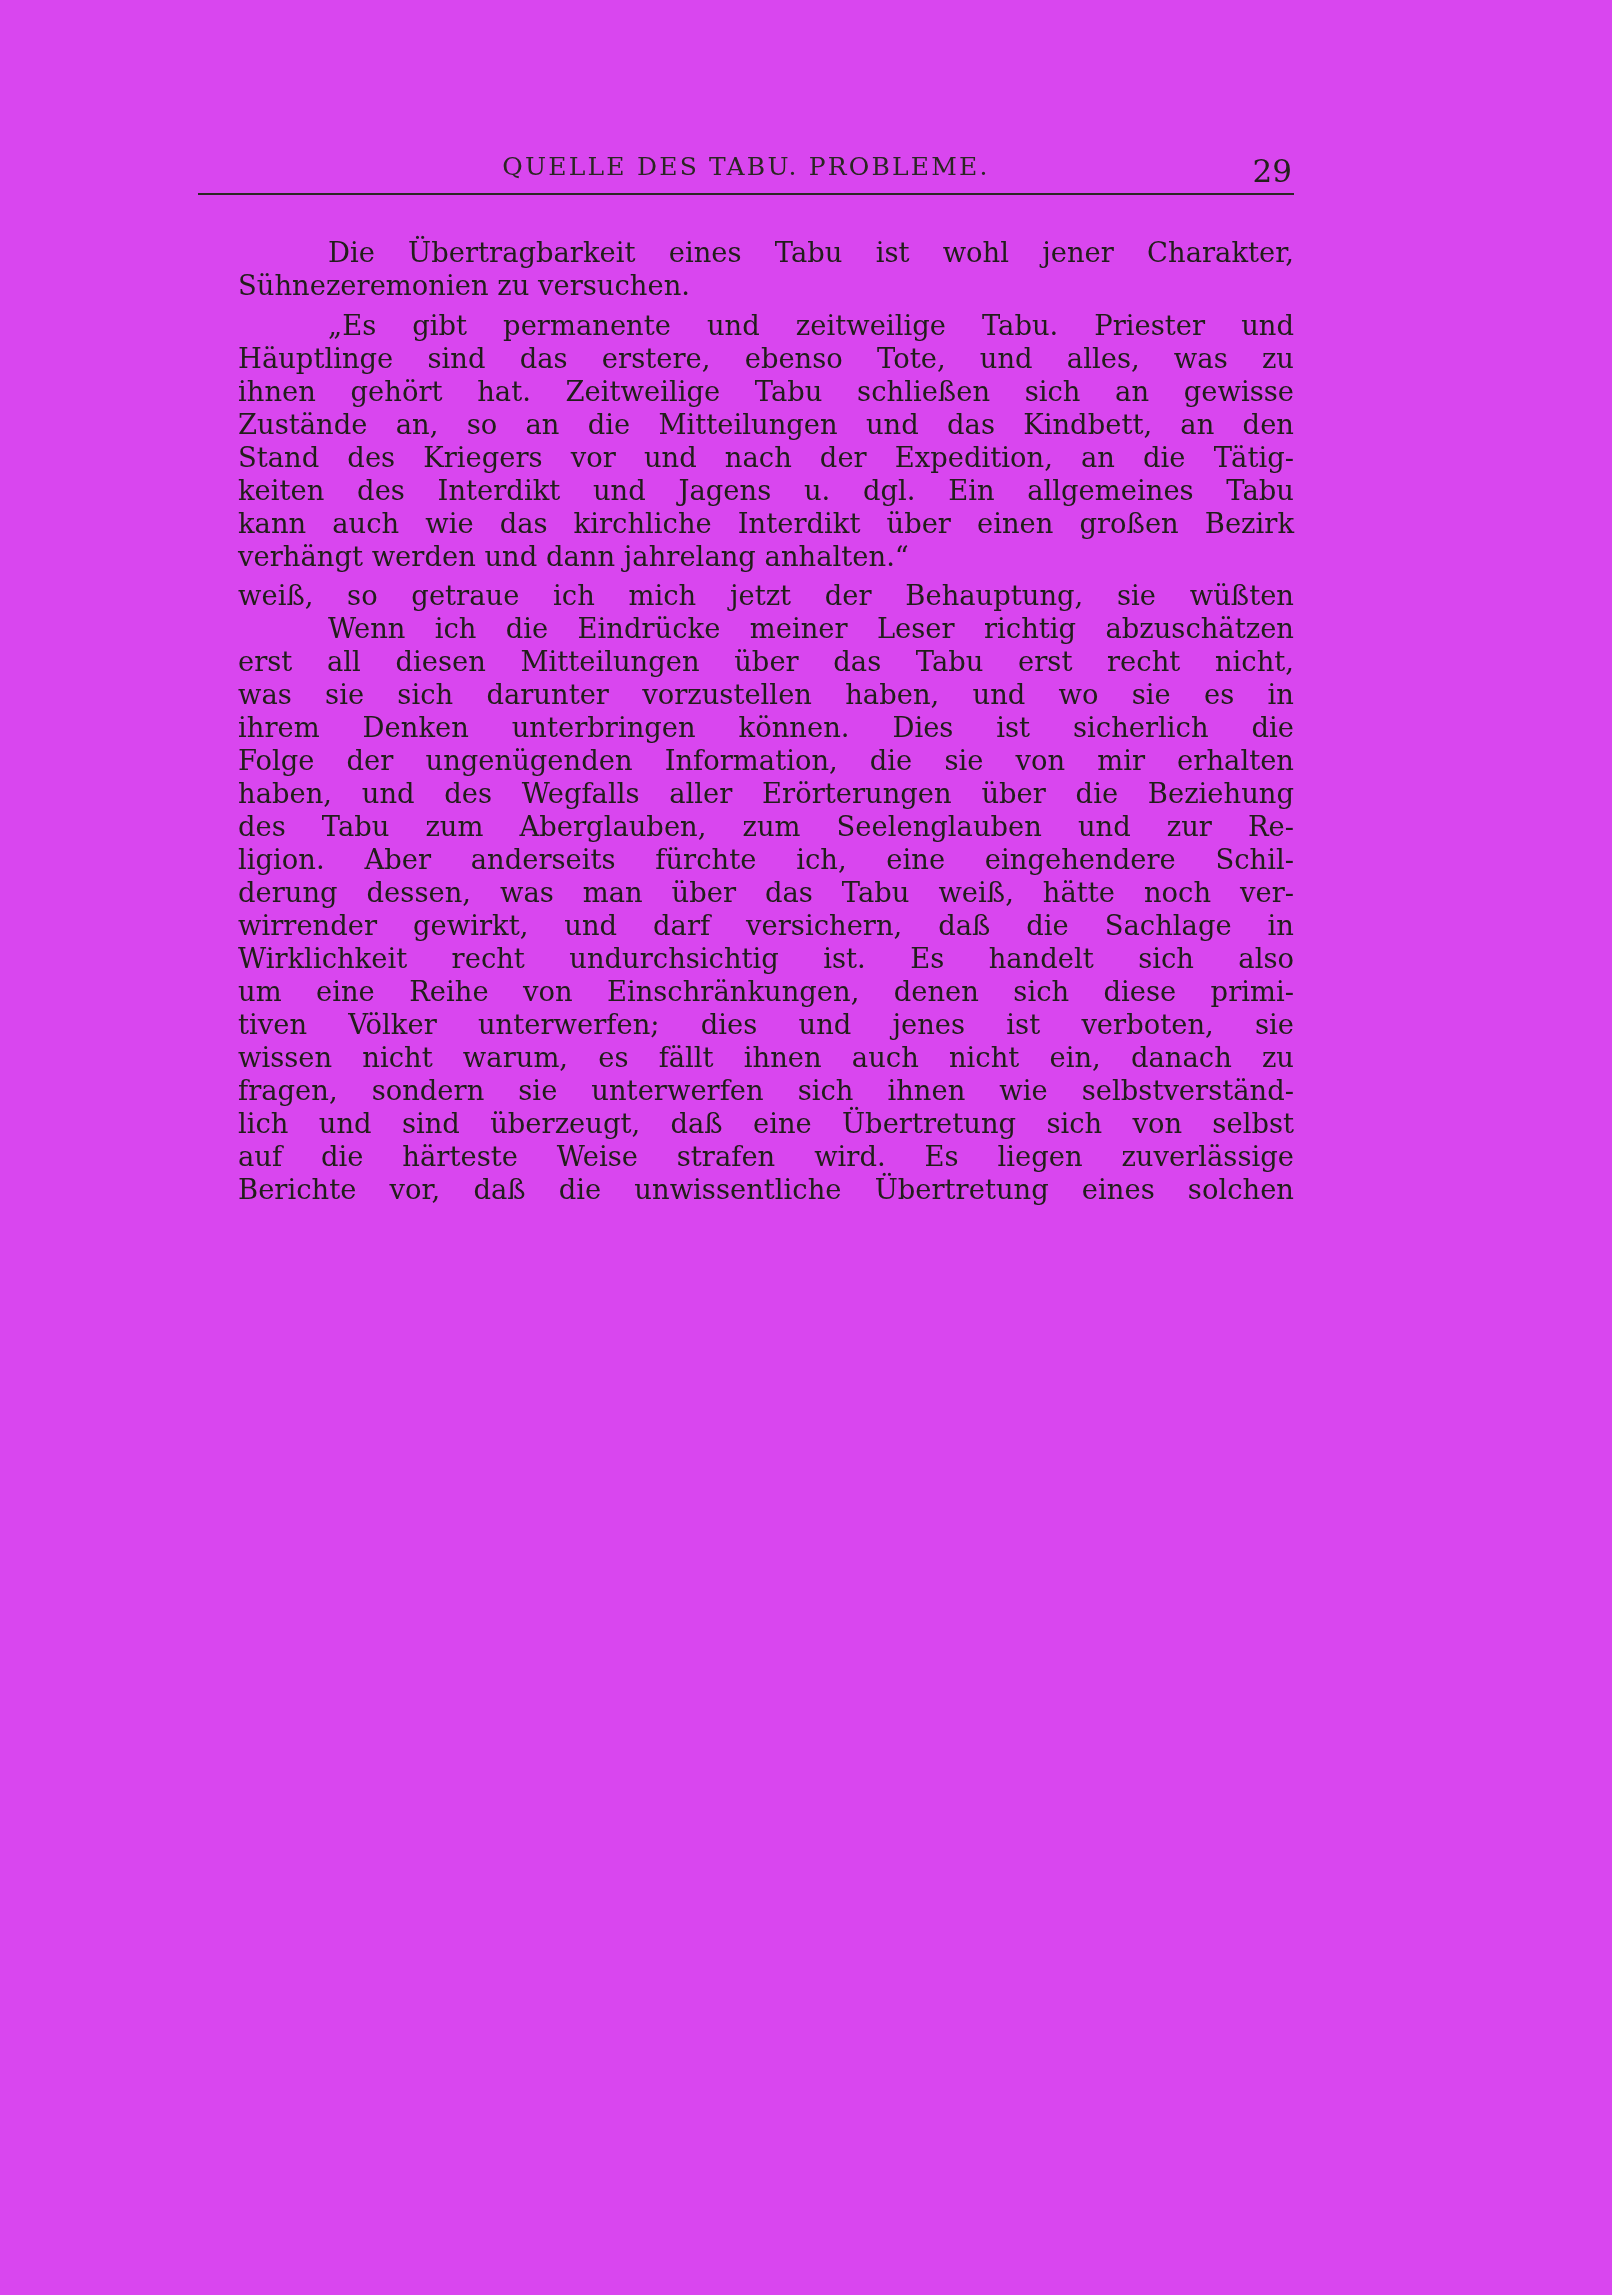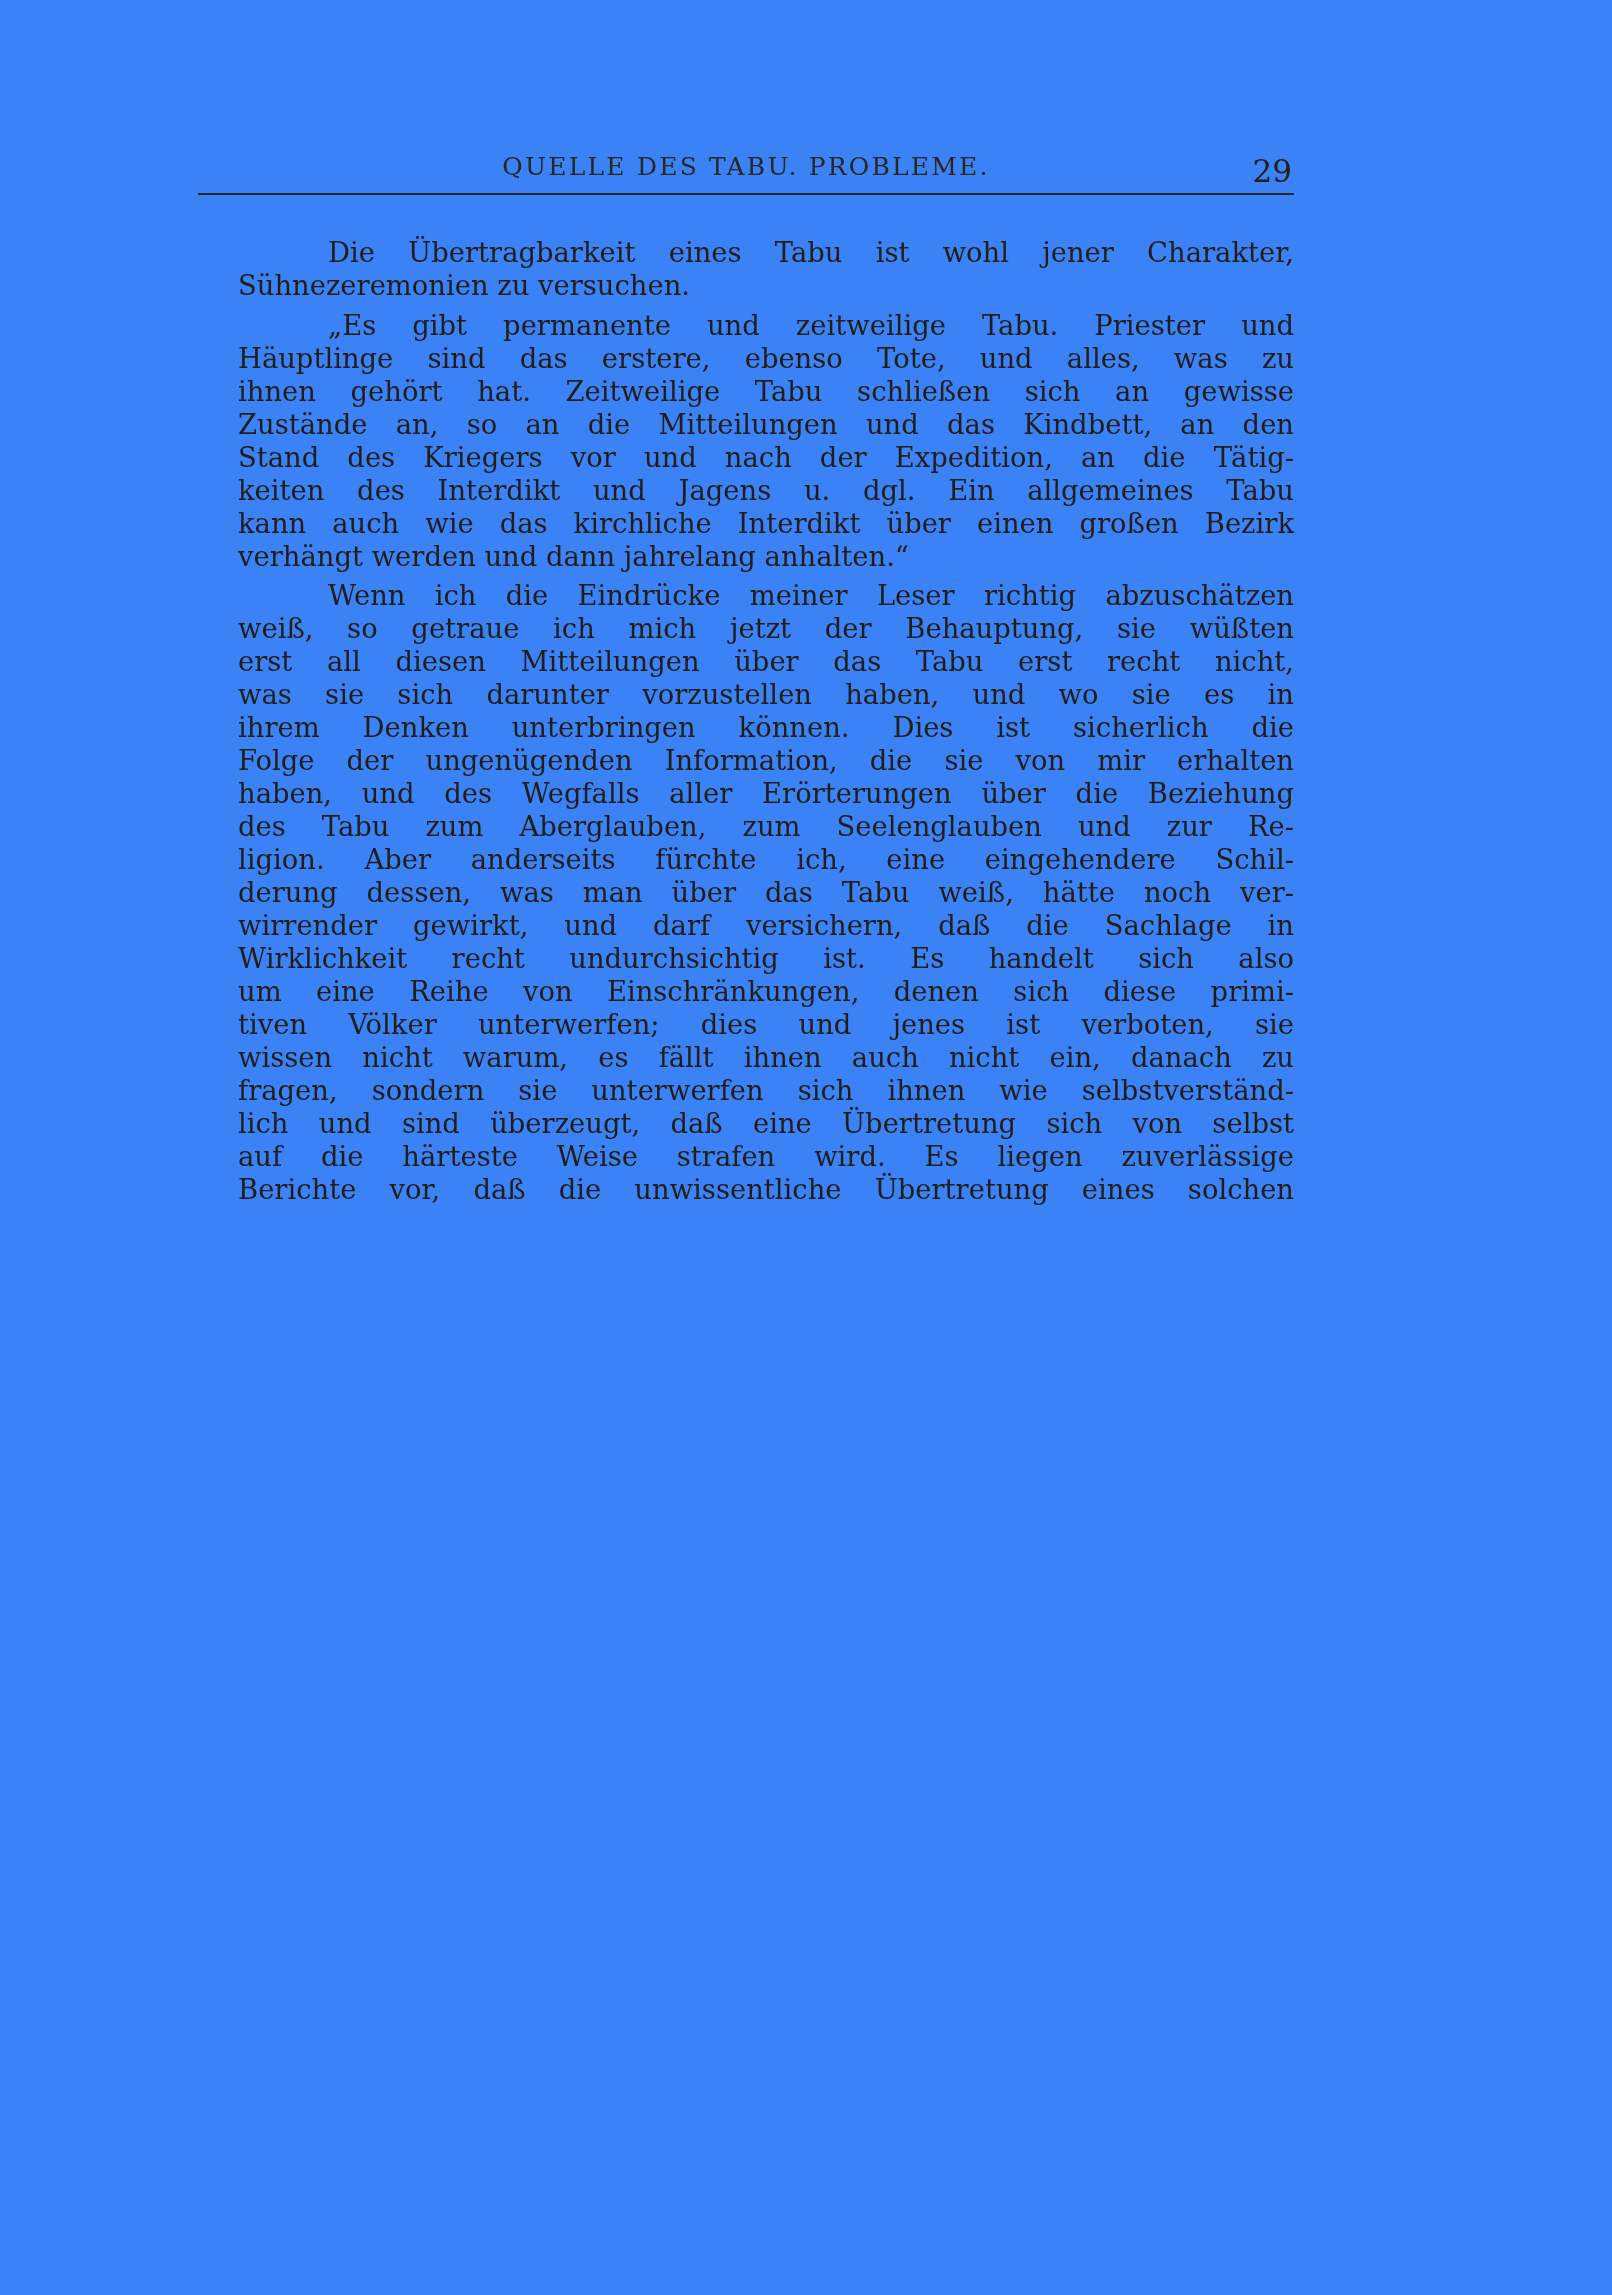--- a/index.html
+++ b/index.html
@@ -2,21 +2,21 @@
 <html lang="de" style="font-size:14px"><head>
 <meta charset="utf-8">
 <style>
   * { margin: 0; padding: 0; box-sizing: border-box; }
   html, body { background: #e9e7e2; }
   .page {
     position: relative;
     width: 1612px;
     height: 2295px;
     margin: 0 auto;
-    background: #3b82f6;
+    background: #d946ef;
     font-family: "DejaVu Serif", "Liberation Serif", serif;
     color: #211e1a;
     overflow: hidden;
   }
   .content {
     position: absolute;
     left: 198px;
     top: 149px;
     width: 1096px;
   }
@@ -90,22 +90,22 @@
         <span class="line">Häuptlinge sind das erstere, ebenso Tote, und alles, was zu</span>
         <span class="line">ihnen gehört hat. Zeitweilige Tabu schließen sich an gewisse</span>
         <span class="line">Zustände an, so an die Mitteilungen und das Kindbett, an den</span>
         <span class="line">Stand des Kriegers vor und nach der Expedition, an die Tätig-</span>
         <span class="line">keiten des Interdikt und Jagens u. dgl. Ein allgemeines Tabu</span>
         <span class="line">kann auch wie das kirchliche Interdikt über einen großen Bezirk</span>
         <span class="line end">verhängt werden und dann jahrelang anhalten.“</span>
       </p>
 
       <p class="para">
+        <span class="line">weiß, so getraue ich mich jetzt der Behauptung, sie wüßten</span>
         <span class="line first">Wenn ich die Eindrücke meiner Leser richtig abzuschätzen</span>
-        <span class="line">weiß, so getraue ich mich jetzt der Behauptung, sie wüßten</span>
         <span class="line">erst all diesen Mitteilungen über das Tabu erst recht nicht,</span>
         <span class="line">was sie sich darunter vorzustellen haben, und wo sie es in</span>
         <span class="line">ihrem Denken unterbringen können. Dies ist sicherlich die</span>
         <span class="line">Folge der ungenügenden Information, die sie von mir erhalten</span>
         <span class="line">haben, und des Wegfalls aller Erörterungen über die Beziehung</span>
         <span class="line">des Tabu zum Aberglauben, zum Seelenglauben und zur Re-</span>
         <span class="line">ligion. Aber anderseits fürchte ich, eine eingehendere Schil-</span>
         <span class="line">derung dessen, was man über das Tabu weiß, hätte noch ver-</span>
         <span class="line">wirrender gewirkt, und darf versichern, daß die Sachlage in</span>
         <span class="line">Wirklichkeit recht undurchsichtig ist. Es handelt sich also</span>

